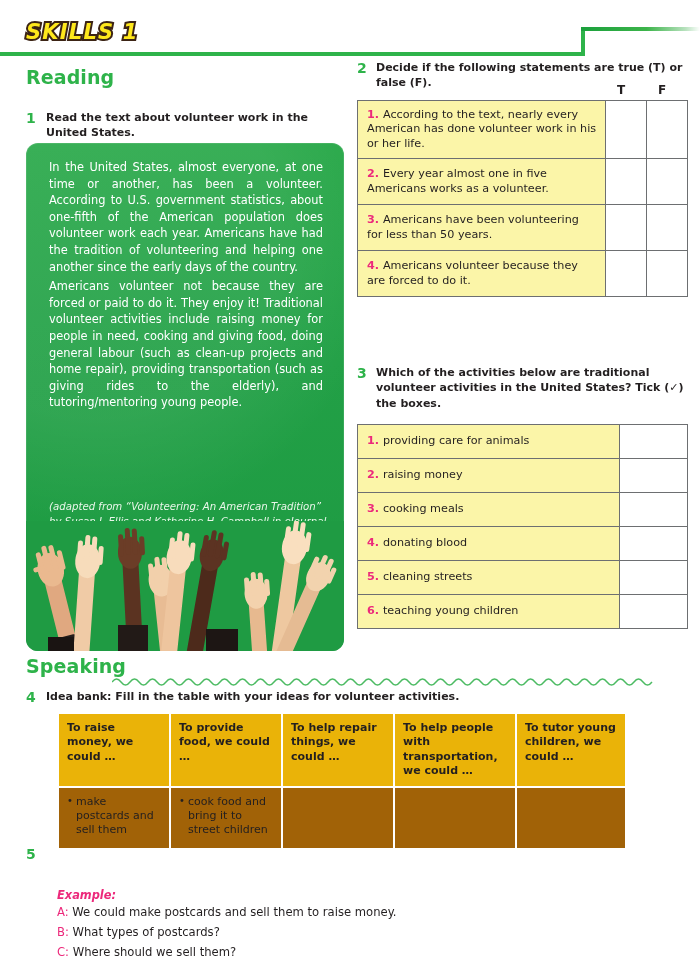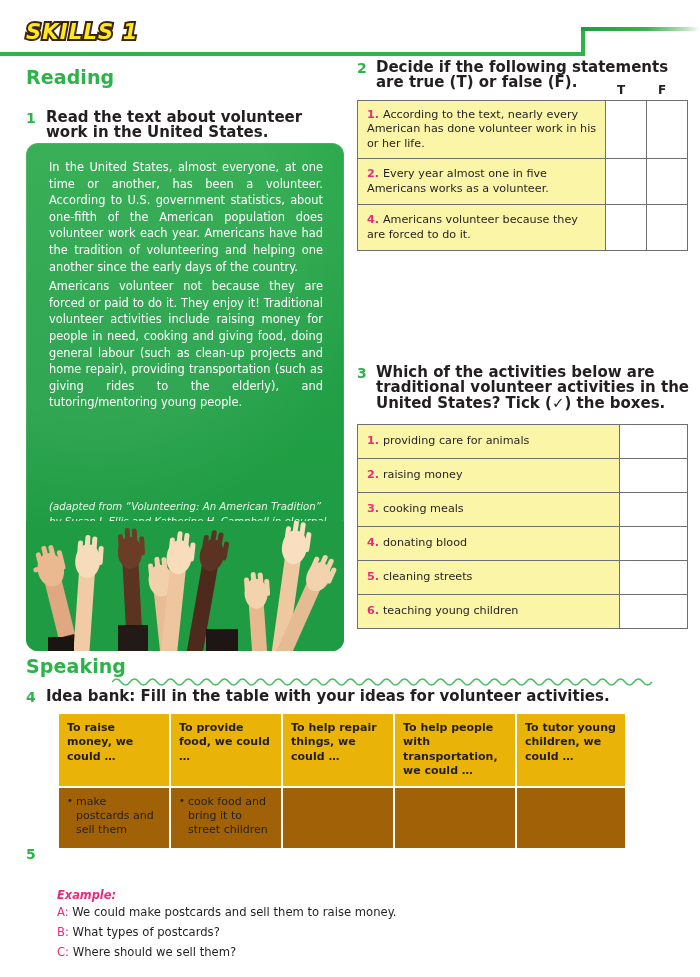--- a/index.html
+++ b/index.html
@@ -48,21 +48,21 @@
   
   .exnum {
     position: absolute;
     color: #2eb34a;
     font-family: "DejaVu Sans", sans-serif;
     font-weight: 700; font-size: 14px;
   }
   .exhead {
     position: absolute;
     font-family: "DejaVu Sans", sans-serif;
-    font-weight: 700; font-size: 15px;
+    font-weight: 700; font-size: 11px;
     line-height: 15.4px;
     color: #231f20;
   }
 
   
   .green-panel {
     position: absolute; left: 26px; top: 143px; width: 318px; height: 508px;
     border-radius: 12px;
     background:
       radial-gradient(circle at 22% 18%, rgba(255,255,255,.07) 0 38%, rgba(0,0,0,0) 60%),
@@ -277,20 +277,25 @@
 
   <table class="tbl" id="tf-table" style="left:357px; top:100px; width:331px;">
       <tbody>
         <tr>
           <td class="cell-q" style="width: 248px; height: 58px;"><span class="qnum">1. </span><span class="qtext">According to the text, nearly every American has done volunteer work in his or her life.</span></td>
           <td class="cell-blank" style="width: 41px;"></td>
           <td class="cell-blank" style="width: 41px;"></td>
         </tr>
         <tr>
           <td class="cell-q" style="width: 248px; height: 46px;"><span class="qnum">2. </span><span class="qtext">Every year almost one in five Americans works as a volunteer.</span></td>
+          <td class="cell-blank" style="width: 41px;"></td>
+          <td class="cell-blank" style="width: 41px;"></td>
+        </tr>
+        <tr>
+          <td class="cell-q" style="width: 248px; height: 46px;"><span class="qnum">3. </span><span class="qtext">Americans have been volunteering for less than 50 years.</span></td>
           <td class="cell-blank" style="width: 41px;"></td>
           <td class="cell-blank" style="width: 41px;"></td>
         </tr>
         <tr>
           <td class="cell-q" style="width: 248px; height: 46px;"><span class="qnum">4. </span><span class="qtext">Americans volunteer because they are forced to do it.</span></td>
           <td class="cell-blank" style="width: 41px;"></td>
           <td class="cell-blank" style="width: 41px;"></td>
         </tr>
       </tbody>
     </table>

